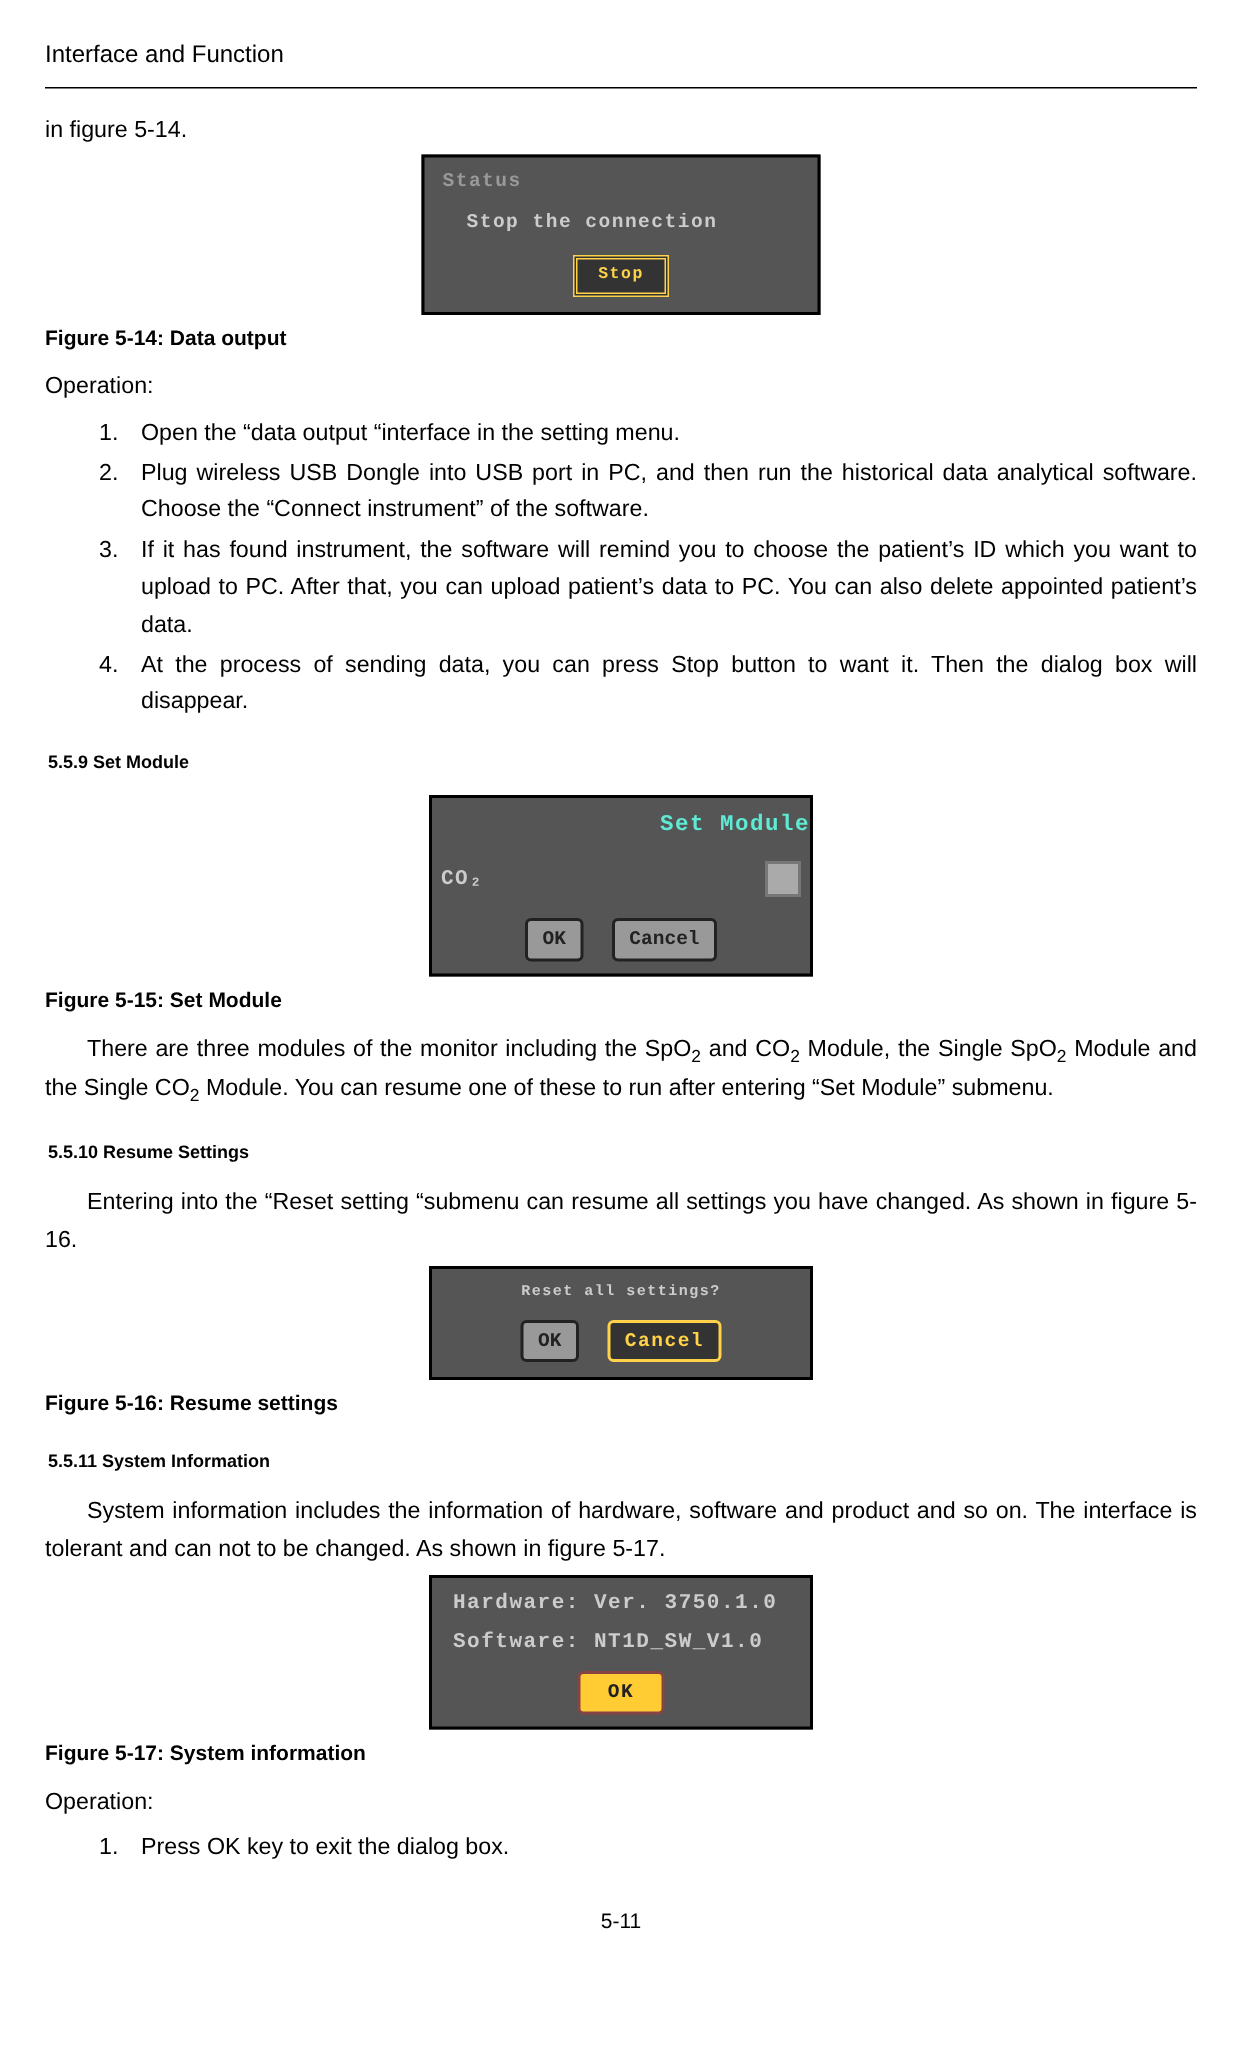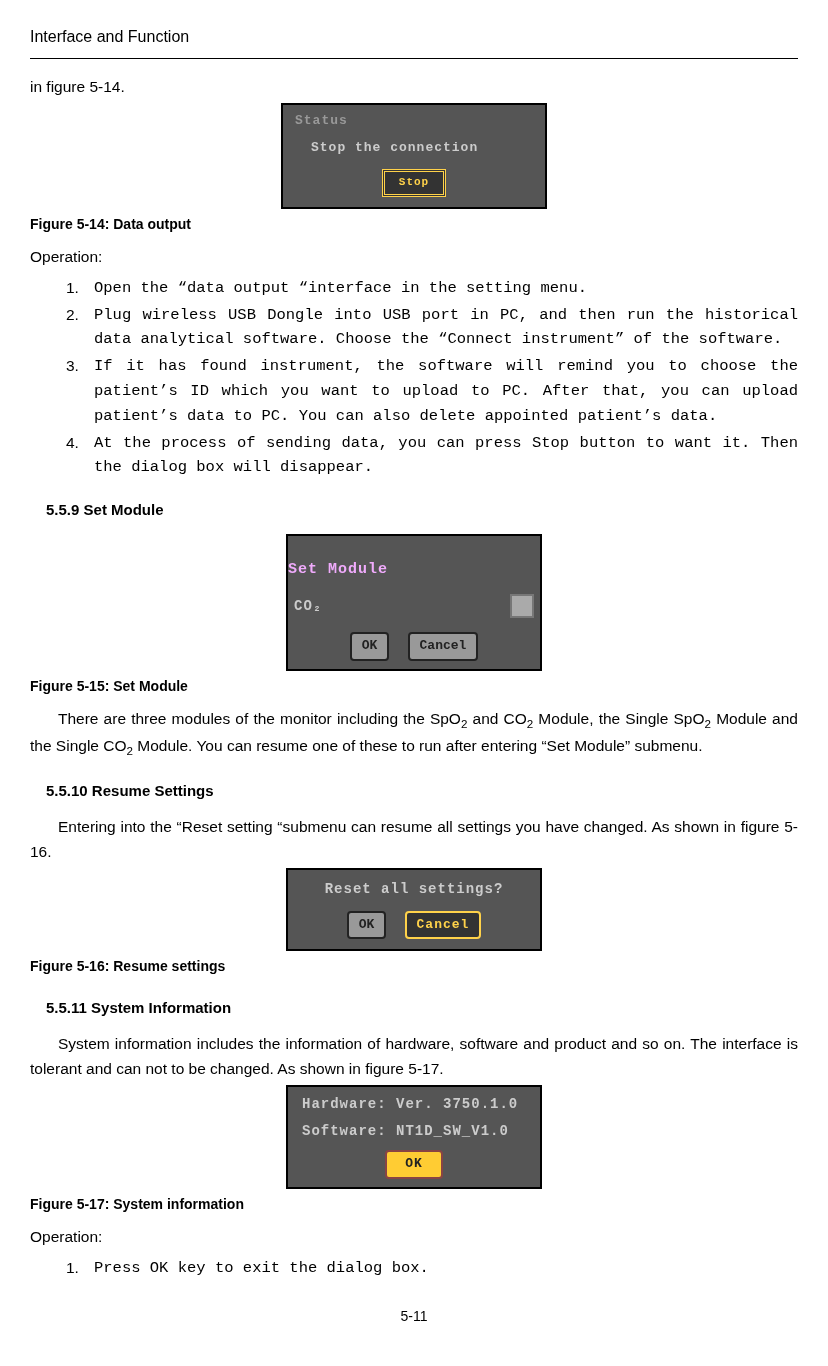--- a/index.html
+++ b/index.html
@@ -14,26 +14,26 @@
     }
     .header-title {
       font-size: 16px;
       padding-bottom: 8px;
       border-bottom: 1px solid #000;
       margin-bottom: 16px;
     }
     .intro-text { margin-bottom: 4px; }
     .fig-block { text-align: center; margin: 4px 0; }
     .fig-caption { text-align: left; font-weight: bold; font-size: 14px; margin: 4px 0 10px 0; }
-    .section-head { font-weight: bold; font-size: 15px; margin: 18px 0 12px 16px; }
+    .section-head { font-weight: bold; font-size: 12px; margin: 18px 0 12px 2px; }
     .op-label { margin: 4px 0 6px 0; }
     .num-list { list-style: none; padding: 0 0 0 36px; margin: 0; }
     .num-list li { display: flex; margin-bottom: 2px; text-align: justify; }
     .num-list li .num { width: 28px; flex-shrink: 0; }
-    .num-list li .txt { flex: 1; font-family: Liberation Mono, monospace; }
+    .num-list li .txt { flex: 1; }
     .body-para { text-align: justify; margin: 4px 0; text-indent: 28px; }
     .sub { font-size: 0.75em; vertical-align: sub; }
     .footer-page { text-align: center; font-size: 14px; margin-top: 24px; }
 
     
     .dev-screen {
       display: inline-block; border: 2px solid #000;
       background: #555; color: #ddd;
       font-family: "Courier New", monospace; font-weight: bold;
       text-align: left; letter-spacing: 1px;
@@ -46,37 +46,37 @@
     .fig514 .waiting { font-size: 18px; color: #fff; margin: 4px 0 10px 4px; }
     .fig514 .stopconn { font-size: 13px; color: #ccc; margin: 2px 0 10px 20px; }
     .fig514 .btn-row { text-align: center; margin-bottom: 6px; }
     .btn-stop {
       display: inline-block; border: 3px double #ffd24a;
       background: #333; color: #ffd24a; padding: 2px 14px; font-size: 11px;
     }
 
     
     .fig515 { width: 252px; }
-    .fig515 .title { color: #f0abfc; font-size: 15px; text-align: left; padding: 22px 0 8px 0; }
+    .fig515 .title { color: #5eead4; font-size: 15px; text-align: right; padding: 6px 0 8px 0; }
     .row { display: flex; align-items: center; margin: 4px 6px 10px 6px; }
     .row .lbl { flex: 1; color: #ccc; font-size: 14px; }
     .chk {
       width: 20px; height: 20px; background: #aaa; border: 2px solid #777;
       display: inline-flex; align-items: center; justify-content: center; color: #b00; font-size: 14px;
     }
     .btn-pair { text-align: center; padding: 4px 0 8px 0; }
     .btn-gray {
       display: inline-block; border: 2px solid #222; background: #999;
       color: #222; padding: 2px 10px; font-size: 13px; margin: 0 4px;
       border-radius: 4px; font-weight: bold; letter-spacing: 0;
     }
 
     
     .fig516 { width: 252px; }
-    .fig516 .q { color: #ccc; font-size: 14px; text-align: center; padding: 8px 0 6px 0; }
+    .fig516 .q { color: #ccc; font-size: 10px; text-align: center; padding: 8px 0 6px 0; }
     .btn-outline {
       display: inline-block; border: 2px solid #ffd24a; background: #333;
       color: #ffd24a; padding: 2px 10px; font-size: 13px; margin: 0 4px;
       border-radius: 4px; font-weight: bold;
     }
 
     
     .fig517 { width: 252px; }
     .fig517 .line { color: #ccc; font-size: 14px; padding: 2px 6px; }
     .btn-gold {

